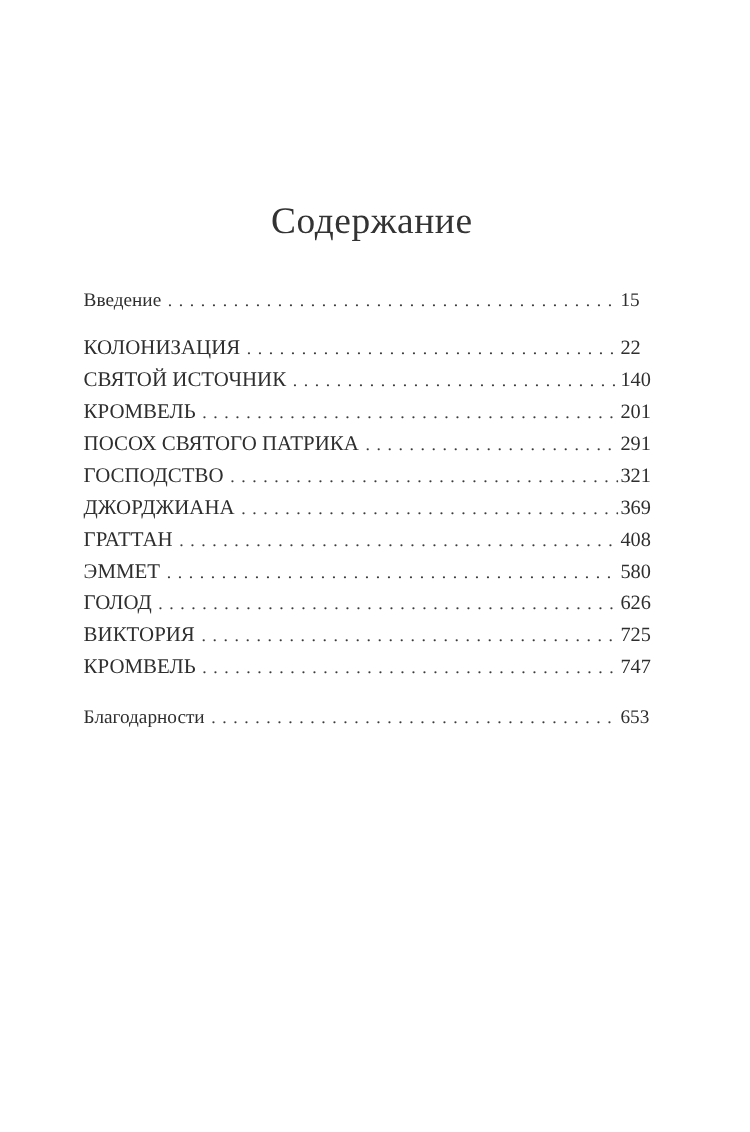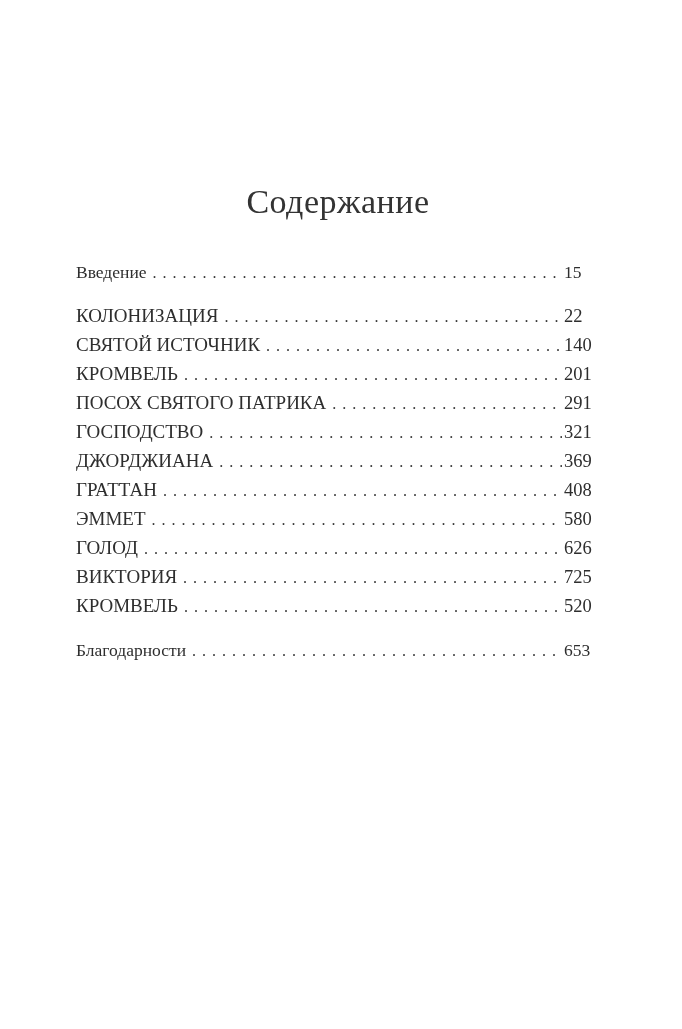--- a/index.html
+++ b/index.html
@@ -130,21 +130,21 @@
         <span class="pagenum">626</span>
       </div>
       <div class="row caps">
         <span class="label">ВИКТОРИЯ</span>
         <span class="leader"></span>
         <span class="pagenum">725</span>
       </div>
       <div class="row caps">
         <span class="label">КРОМВЕЛЬ</span>
         <span class="leader"></span>
-        <span class="pagenum">520</span>
+        <span class="pagenum">747</span>
       </div>
       <div class="row plain gap-before">
         <span class="label">Благодарности</span>
         <span class="leader"></span>
         <span class="pagenum">653</span>
       </div>
     </div>
 </div>
 
 </body></html>

